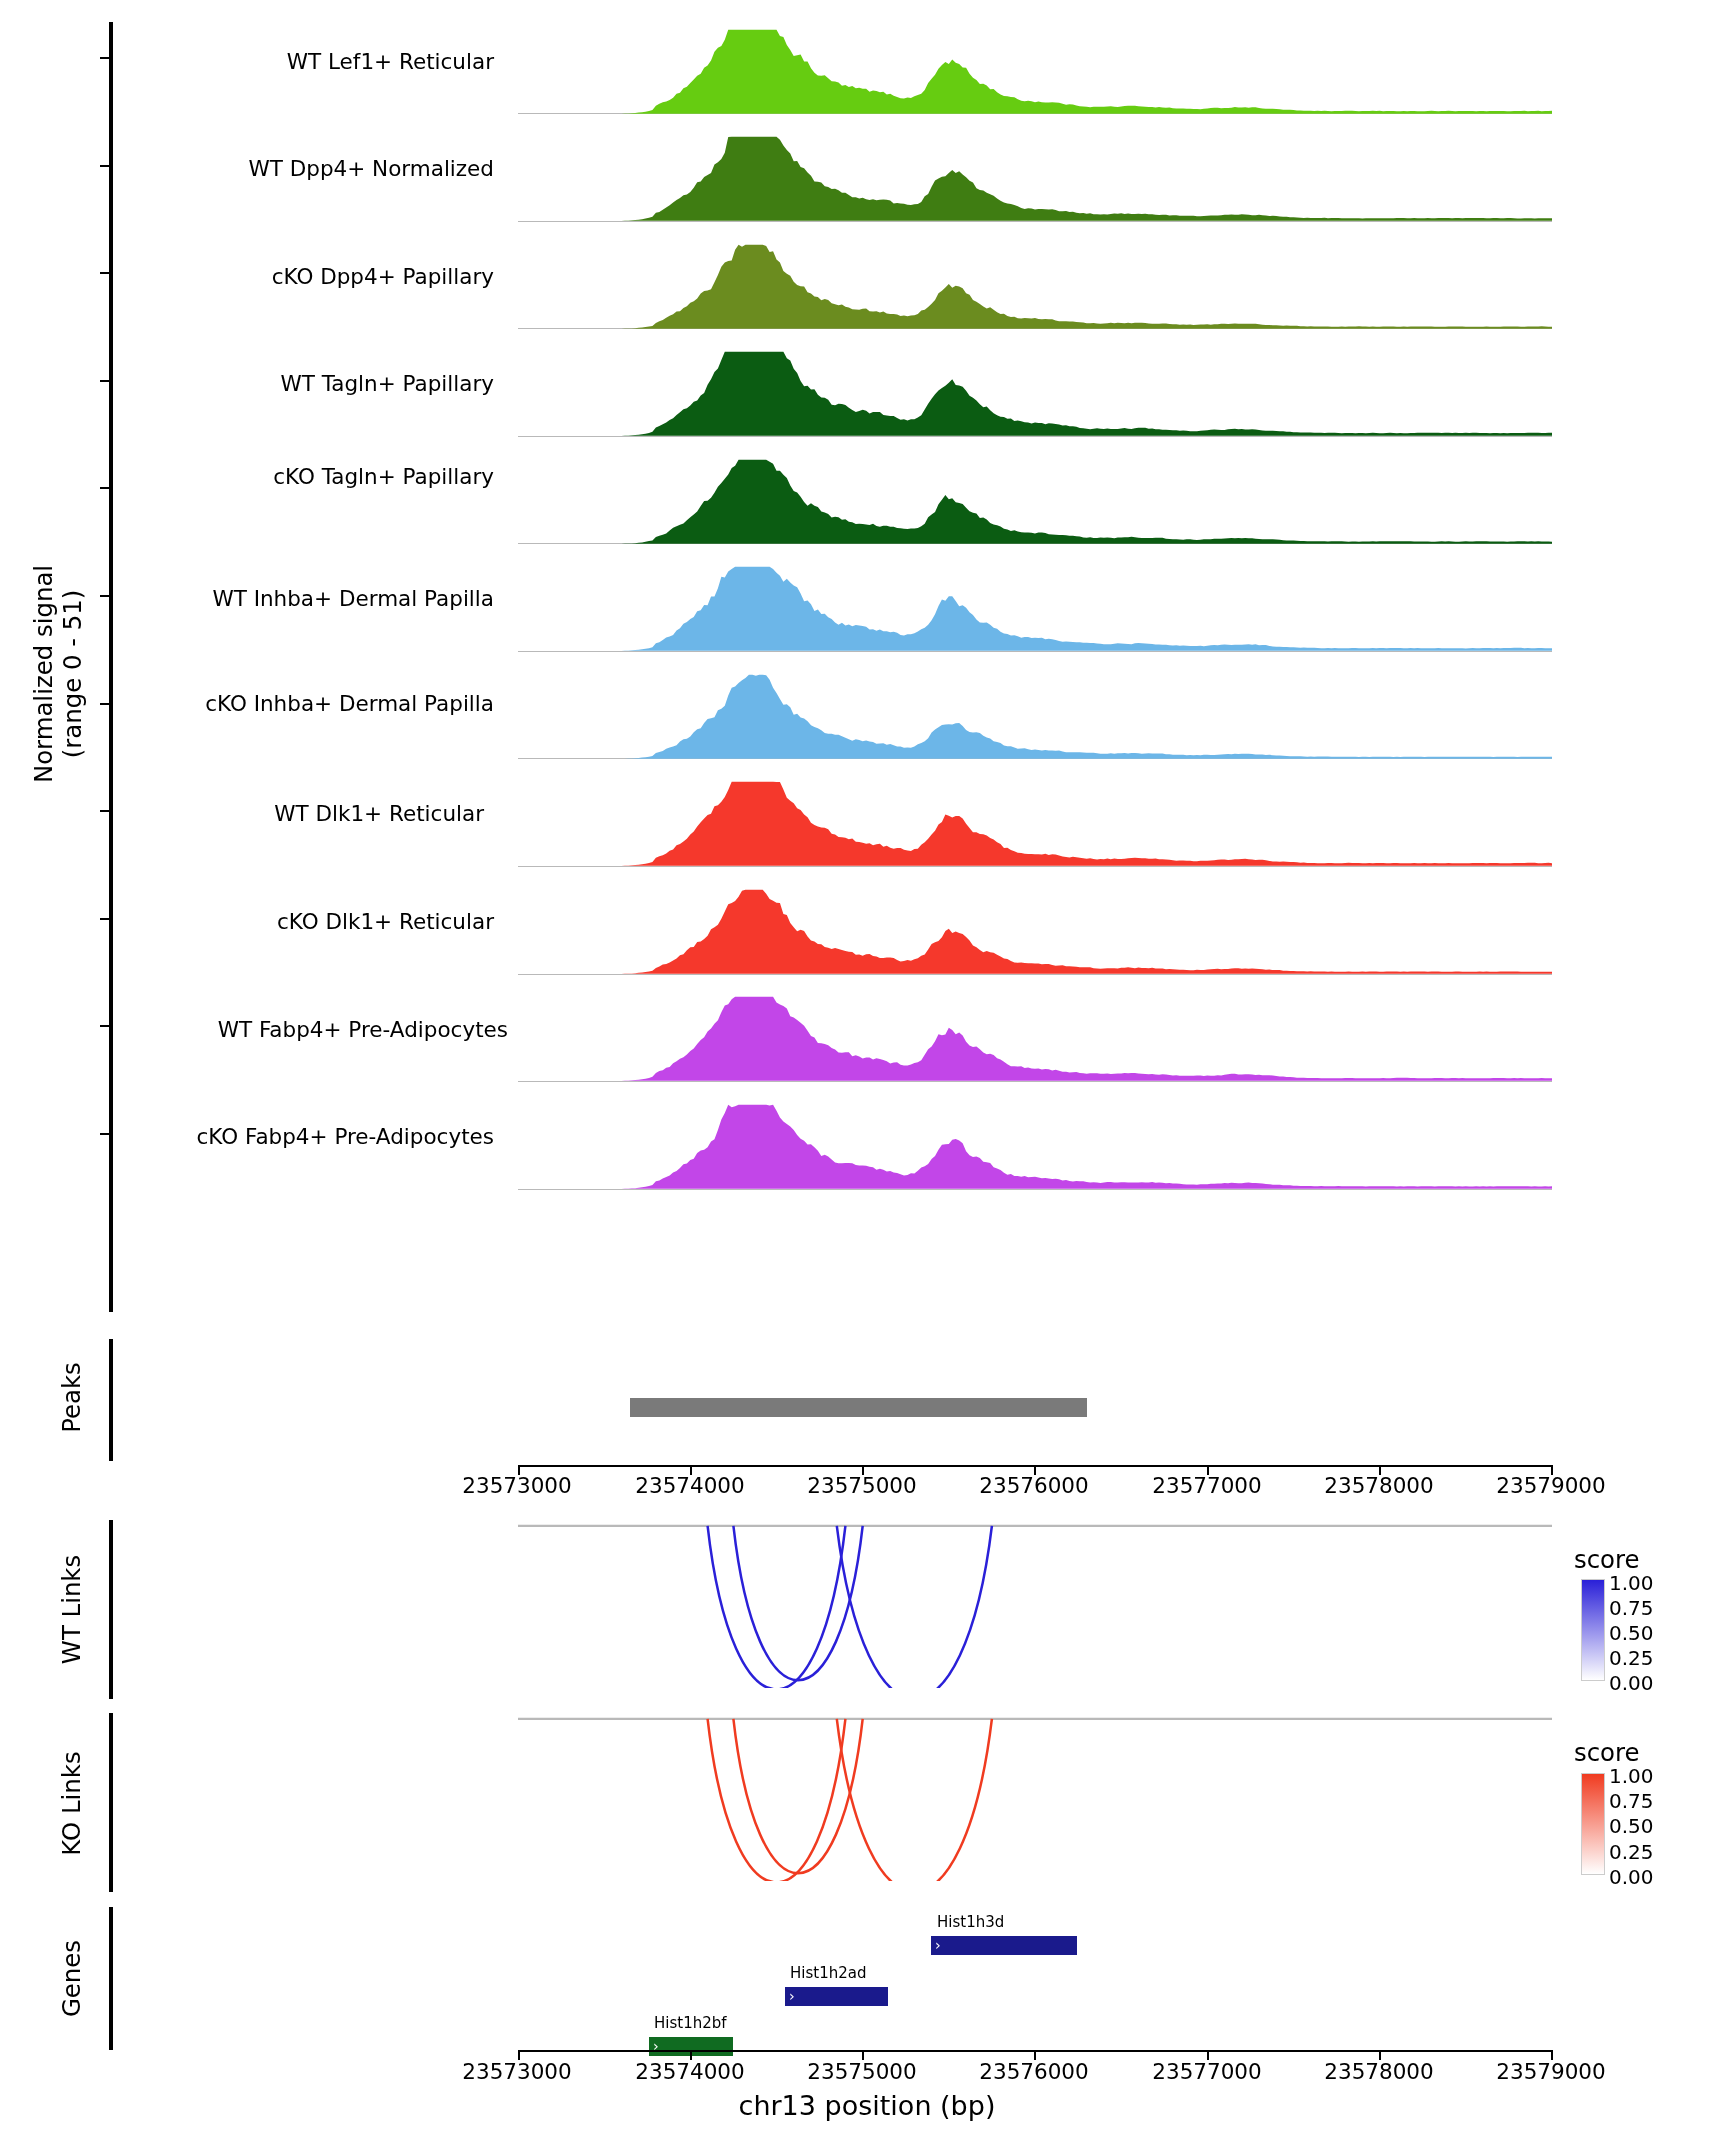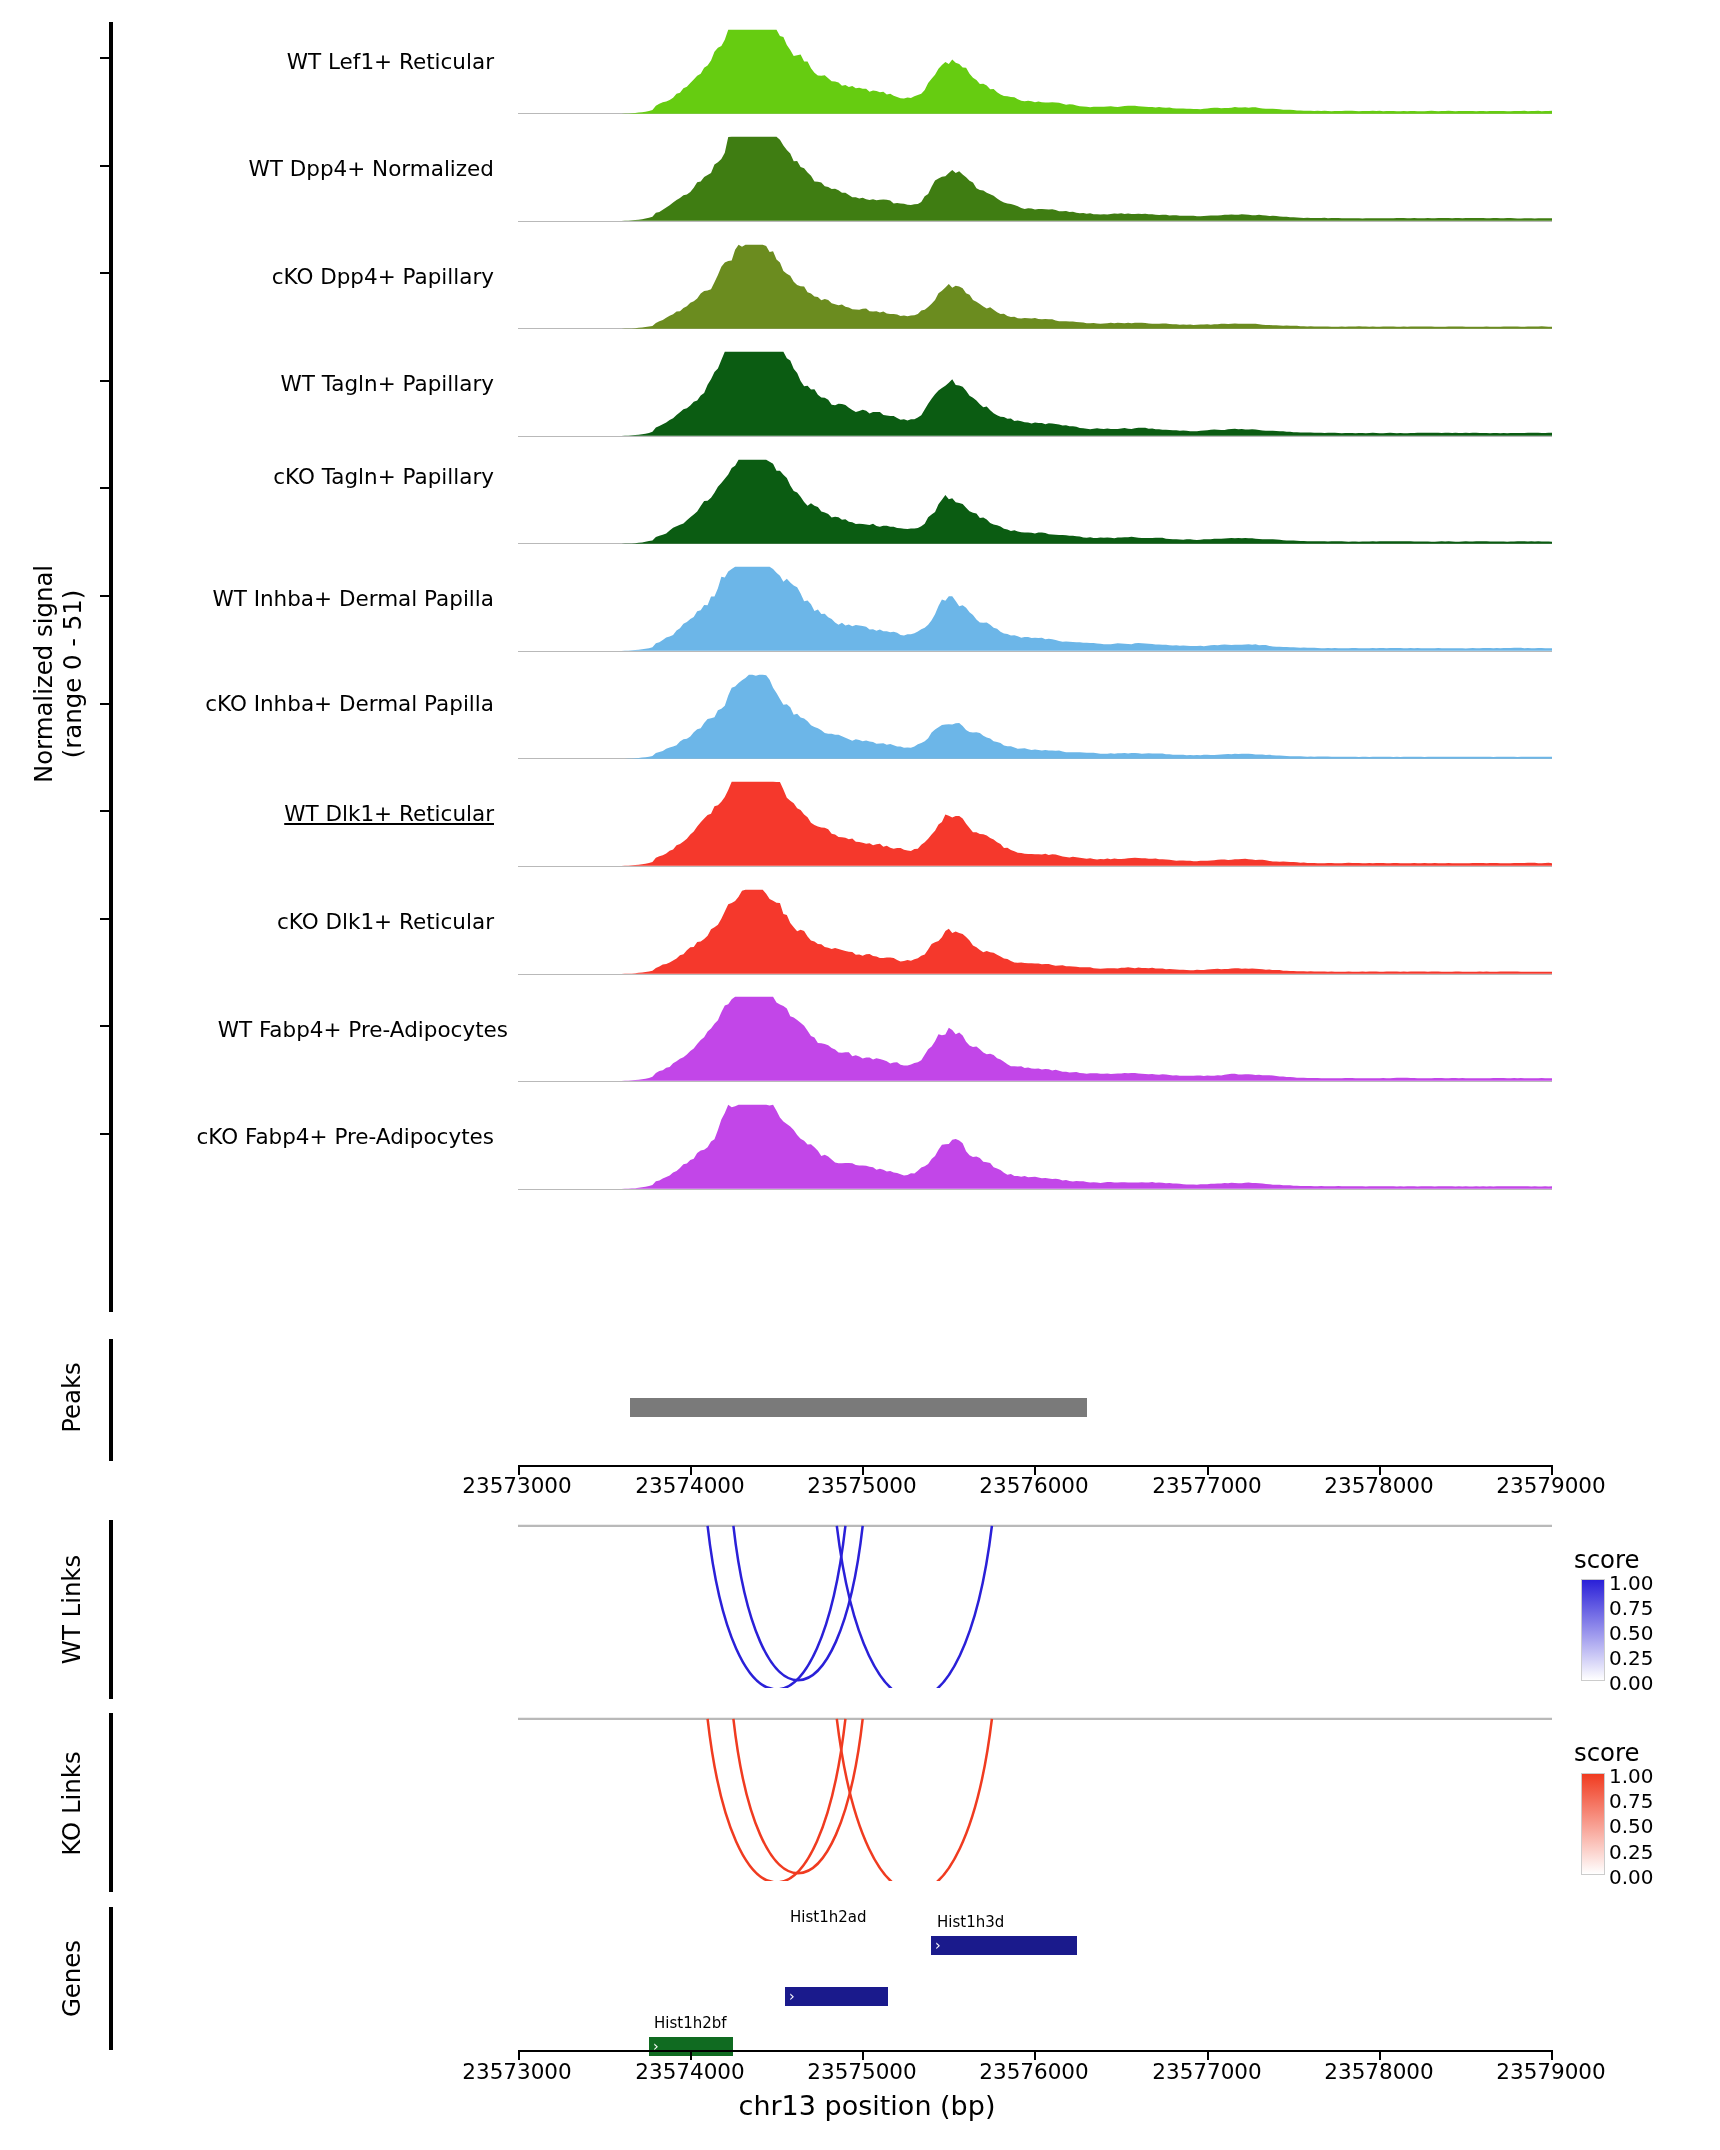--- a/index.html
+++ b/index.html
@@ -119,21 +119,21 @@
       <div class="baseline" style="left: 518px; width: 1034px; top: 651px;"></div>
       <svg class="track-svg" width="1034" height="85" style="left: 518px; top: 566px;" viewBox="0 0 1442 118">
         <path d="M0,118 L0.0,118.0 L4.8,118.0 L9.6,118.0 L14.4,118.0 L19.2,118.0 L24.0,118.0 L28.8,118.0 L33.6,118.0 L38.5,118.0 L43.3,118.0 L48.1,118.0 L52.9,118.0 L57.7,118.0 L62.5,118.0 L67.3,118.0 L72.1,118.0 L76.9,118.0 L81.7,118.0 L86.5,118.0 L91.3,118.0 L96.1,118.0 L100.9,118.0 L105.7,118.0 L110.6,118.0 L115.4,118.0 L120.2,118.0 L125.0,118.0 L129.8,117.9 L134.6,117.9 L139.4,117.9 L144.2,117.8 L149.0,117.7 L153.8,117.5 L158.6,117.2 L163.4,116.9 L168.2,116.4 L173.0,115.7 L177.8,115.1 L182.7,114.3 L187.5,112.9 L192.3,107.4 L197.1,105.9 L201.9,103.0 L206.7,99.4 L211.5,97.9 L216.3,95.8 L221.1,89.6 L225.9,86.5 L230.7,80.4 L235.5,77.9 L240.3,73.7 L245.1,70.8 L249.9,62.8 L254.8,61.4 L259.6,54.2 L264.4,54.3 L269.2,42.3 L274.0,42.4 L278.8,30.9 L283.6,14.6 L288.4,15.8 L293.2,7.4 L298.0,4.0 L302.8,0.8 L307.6,0.8 L312.4,0.8 L317.2,0.8 L322.0,0.8 L326.9,0.8 L331.7,0.8 L336.5,0.8 L341.3,0.8 L346.1,0.8 L350.9,0.8 L355.7,3.8 L360.5,9.2 L365.3,13.4 L370.1,21.6 L374.9,17.6 L379.7,22.8 L384.5,26.8 L389.3,29.3 L394.1,38.1 L399.0,48.8 L403.8,47.7 L408.6,53.1 L413.4,62.4 L418.2,60.3 L423.0,66.7 L427.8,66.2 L432.6,71.1 L437.4,73.7 L442.2,78.4 L447.0,81.7 L451.8,79.0 L456.6,82.6 L461.4,81.2 L466.2,83.7 L471.1,82.0 L475.9,82.6 L480.7,83.3 L485.5,84.6 L490.3,88.2 L495.1,88.0 L499.9,90.0 L504.7,88.4 L509.5,90.8 L514.3,90.7 L519.1,92.0 L523.9,91.5 L528.7,92.8 L533.5,95.9 L538.3,96.6 L543.2,94.8 L548.0,95.0 L552.8,93.4 L557.6,91.2 L562.4,87.8 L567.2,85.9 L572.0,81.6 L576.8,75.4 L581.6,66.9 L586.4,55.4 L591.2,46.4 L596.0,48.2 L600.8,41.8 L605.6,41.8 L610.4,48.5 L615.3,55.8 L620.1,54.4 L624.9,58.1 L629.7,64.2 L634.5,68.0 L639.3,74.2 L644.1,78.5 L648.9,78.9 L653.7,78.4 L658.5,81.7 L663.3,86.0 L668.1,87.1 L672.9,91.5 L677.7,93.9 L682.5,94.5 L687.4,96.6 L692.2,96.3 L697.0,97.7 L701.8,99.9 L706.6,98.9 L711.4,98.9 L716.2,100.2 L721.0,99.7 L725.8,100.0 L730.6,99.8 L735.4,102.0 L740.2,101.3 L745.0,102.0 L749.8,102.8 L754.6,104.4 L759.5,105.5 L764.3,105.1 L769.1,105.3 L773.9,105.6 L778.7,106.1 L783.5,106.2 L788.3,106.8 L793.1,106.7 L797.9,107.0 L802.7,107.1 L807.5,107.7 L812.3,108.3 L817.1,108.7 L821.9,109.0 L826.7,108.9 L831.6,108.2 L836.4,107.5 L841.2,107.8 L846.0,108.2 L850.8,108.6 L855.6,108.7 L860.4,107.4 L865.2,107.2 L870.0,107.4 L874.8,107.7 L879.6,108.2 L884.4,108.5 L889.2,109.2 L894.0,109.2 L898.8,109.6 L903.7,109.6 L908.5,110.2 L913.3,110.7 L918.1,110.3 L922.9,110.9 L927.7,110.6 L932.5,111.0 L937.3,111.4 L942.1,111.2 L946.9,111.4 L951.7,111.0 L956.5,111.5 L961.3,110.8 L966.1,110.3 L970.9,110.0 L975.8,110.3 L980.6,109.4 L985.4,109.3 L990.2,109.6 L995.0,109.8 L999.8,109.5 L1004.6,109.7 L1009.4,109.5 L1014.2,109.2 L1019.0,109.0 L1023.8,109.4 L1028.6,108.9 L1033.4,110.1 L1038.2,109.8 L1043.0,110.0 L1047.9,111.2 L1052.7,111.9 L1057.5,112.2 L1062.3,112.4 L1067.1,112.7 L1071.9,112.8 L1076.7,113.1 L1081.5,113.1 L1086.3,113.3 L1091.1,113.6 L1095.9,113.5 L1100.7,113.8 L1105.5,113.7 L1110.3,113.8 L1115.1,114.2 L1120.0,114.4 L1124.8,114.4 L1129.6,114.2 L1134.4,114.5 L1139.2,114.2 L1144.0,114.4 L1148.8,114.5 L1153.6,114.6 L1158.4,114.4 L1163.2,114.2 L1168.0,114.2 L1172.8,114.3 L1177.6,114.4 L1182.4,114.5 L1187.2,114.5 L1192.1,114.1 L1196.9,114.3 L1201.7,114.0 L1206.5,114.2 L1211.3,114.4 L1216.1,114.1 L1220.9,114.2 L1225.7,114.0 L1230.5,114.2 L1235.3,114.4 L1240.1,114.3 L1244.9,114.2 L1249.7,114.4 L1254.5,114.1 L1259.3,114.4 L1264.2,114.3 L1269.0,114.4 L1273.8,114.3 L1278.6,114.4 L1283.4,114.1 L1288.2,114.4 L1293.0,114.6 L1297.8,114.4 L1302.6,114.3 L1307.4,114.5 L1312.2,114.6 L1317.0,114.6 L1321.8,114.7 L1326.6,114.3 L1331.4,114.2 L1336.3,114.4 L1341.1,114.4 L1345.9,114.1 L1350.7,114.0 L1355.5,114.0 L1360.3,114.4 L1365.1,114.1 L1369.9,114.4 L1374.7,114.2 L1379.5,114.1 L1384.3,114.0 L1389.1,113.9 L1393.9,113.9 L1398.7,113.9 L1403.5,114.4 L1408.4,114.1 L1413.2,114.3 L1418.0,114.3 L1422.8,114.1 L1427.6,114.2 L1432.4,114.3 L1437.2,114.5 L1442.0,114.5 L1442,118 Z" fill="#6cb6e8"></path>
       </svg>
       <div class="track-label" style="left: 143px; width: 351px; top: 691px;">cKO Inhba+ Dermal Papilla</div>
       <div class="minitick" style="left: 100px; top: 703px;"></div>
       <div class="baseline" style="left: 518px; width: 1034px; top: 758px;"></div>
       <svg class="track-svg" width="1034" height="85" style="left: 518px; top: 674px;" viewBox="0 0 1442 118">
         <path d="M0,118 L0.0,118.0 L4.8,118.0 L9.6,118.0 L14.4,118.0 L19.2,118.0 L24.0,118.0 L28.8,118.0 L33.6,118.0 L38.5,118.0 L43.3,118.0 L48.1,118.0 L52.9,118.0 L57.7,118.0 L62.5,118.0 L67.3,118.0 L72.1,118.0 L76.9,118.0 L81.7,118.0 L86.5,118.0 L91.3,118.0 L96.1,118.0 L100.9,118.0 L105.7,118.0 L110.6,118.0 L115.4,118.0 L120.2,118.0 L125.0,118.0 L129.8,118.0 L134.6,117.9 L139.4,117.9 L144.2,117.9 L149.0,117.8 L153.8,117.7 L158.6,117.4 L163.4,117.1 L168.2,116.8 L173.0,116.2 L177.8,115.8 L182.7,115.2 L187.5,114.2 L192.3,110.0 L197.1,108.5 L201.9,107.2 L206.7,104.1 L211.5,102.2 L216.3,100.7 L221.1,99.1 L225.9,94.0 L230.7,90.9 L235.5,90.0 L240.3,87.0 L245.1,80.8 L249.9,76.8 L254.8,75.3 L259.6,68.0 L264.4,62.6 L269.2,61.5 L274.0,60.2 L278.8,50.4 L283.6,48.3 L288.4,44.1 L293.2,29.6 L298.0,18.8 L302.8,17.3 L307.6,12.3 L312.4,8.3 L317.2,5.3 L322.0,0.8 L326.9,0.8 L331.7,2.3 L336.5,0.8 L341.3,0.8 L346.1,1.3 L350.9,7.7 L355.7,18.9 L360.5,26.4 L365.3,34.6 L370.1,42.5 L374.9,42.0 L379.7,46.1 L384.5,56.7 L389.3,55.3 L394.1,60.3 L399.0,61.8 L403.8,65.6 L408.6,71.2 L413.4,73.6 L418.2,75.4 L423.0,78.1 L427.8,82.1 L432.6,83.1 L437.4,82.9 L442.2,84.3 L447.0,84.6 L451.8,86.7 L456.6,88.6 L461.4,90.9 L466.2,92.8 L471.1,90.8 L475.9,91.6 L480.7,93.6 L485.5,92.6 L490.3,93.8 L495.1,94.6 L499.9,96.9 L504.7,96.7 L509.5,96.4 L514.3,98.4 L519.1,97.4 L523.9,99.1 L528.7,100.9 L533.5,100.9 L538.3,102.5 L543.2,102.1 L548.0,102.5 L552.8,100.9 L557.6,97.8 L562.4,96.0 L567.2,93.6 L572.0,89.4 L576.8,81.4 L581.6,77.0 L586.4,74.1 L591.2,70.7 L596.0,70.1 L600.8,69.7 L605.6,70.0 L610.4,68.5 L615.3,68.2 L620.1,72.2 L624.9,78.0 L629.7,80.5 L634.5,81.4 L639.3,80.9 L644.1,81.9 L648.9,85.7 L653.7,88.4 L658.5,89.7 L663.3,93.5 L668.1,94.7 L672.9,95.8 L677.7,99.6 L682.5,100.4 L687.4,100.5 L692.2,102.4 L697.0,103.9 L701.8,103.6 L706.6,103.4 L711.4,104.6 L716.2,105.7 L721.0,104.9 L725.8,105.7 L730.6,106.4 L735.4,105.7 L740.2,106.4 L745.0,106.5 L749.8,106.7 L754.6,106.4 L759.5,107.8 L764.3,108.8 L769.1,108.8 L773.9,108.9 L778.7,108.8 L783.5,108.9 L788.3,109.1 L793.1,109.4 L797.9,109.5 L802.7,109.6 L807.5,110.1 L812.3,110.8 L817.1,111.0 L821.9,110.8 L826.7,110.2 L831.6,110.8 L836.4,110.3 L841.2,110.1 L846.0,110.0 L850.8,110.6 L855.6,109.8 L860.4,110.0 L865.2,110.4 L870.0,110.9 L874.8,110.7 L879.6,110.3 L884.4,110.7 L889.2,110.6 L894.0,110.7 L898.8,110.7 L903.7,111.7 L908.5,111.8 L913.3,112.3 L918.1,112.5 L922.9,112.3 L927.7,112.5 L932.5,112.9 L937.3,112.7 L942.1,112.9 L946.9,112.6 L951.7,112.9 L956.5,112.5 L961.3,112.5 L966.1,112.6 L970.9,112.6 L975.8,112.2 L980.6,111.9 L985.4,111.6 L990.2,111.2 L995.0,111.6 L999.8,111.1 L1004.6,111.4 L1009.4,111.0 L1014.2,111.0 L1019.0,111.1 L1023.8,111.4 L1028.6,111.9 L1033.4,112.1 L1038.2,111.9 L1043.0,112.6 L1047.9,112.5 L1052.7,112.9 L1057.5,113.5 L1062.3,113.4 L1067.1,113.6 L1071.9,114.1 L1076.7,114.5 L1081.5,114.4 L1086.3,114.6 L1091.1,114.6 L1095.9,114.9 L1100.7,115.0 L1105.5,114.8 L1110.3,115.0 L1115.1,114.9 L1120.0,114.9 L1124.8,114.9 L1129.6,114.8 L1134.4,115.0 L1139.2,115.2 L1144.0,115.3 L1148.8,115.0 L1153.6,115.0 L1158.4,115.0 L1163.2,115.1 L1168.0,115.3 L1172.8,115.4 L1177.6,115.3 L1182.4,115.3 L1187.2,115.4 L1192.1,115.2 L1196.9,115.3 L1201.7,115.1 L1206.5,115.1 L1211.3,115.2 L1216.1,115.1 L1220.9,115.4 L1225.7,115.3 L1230.5,115.4 L1235.3,115.1 L1240.1,115.0 L1244.9,115.0 L1249.7,115.0 L1254.5,115.0 L1259.3,115.2 L1264.2,115.4 L1269.0,115.3 L1273.8,115.1 L1278.6,115.2 L1283.4,115.0 L1288.2,115.2 L1293.0,115.0 L1297.8,115.3 L1302.6,115.1 L1307.4,115.1 L1312.2,115.1 L1317.0,115.1 L1321.8,115.1 L1326.6,115.1 L1331.4,115.1 L1336.3,115.3 L1341.1,115.2 L1345.9,115.3 L1350.7,115.1 L1355.5,115.2 L1360.3,115.4 L1365.1,115.1 L1369.9,115.2 L1374.7,115.2 L1379.5,115.2 L1384.3,115.2 L1389.1,115.3 L1393.9,115.4 L1398.7,115.3 L1403.5,115.1 L1408.4,115.1 L1413.2,115.3 L1418.0,115.0 L1422.8,115.3 L1427.6,115.1 L1432.4,115.0 L1437.2,115.2 L1442.0,115.2 L1442,118 Z" fill="#6cb6e8"></path>
       </svg>
-      <div class="track-label" style="left: 143px; width: 351px; top: 801px; text-decoration: underline;">WT Dlk1+ Reticular</div>
+      <div class="track-label" style="left: 133px; width: 351px; top: 801px;">WT Dlk1+ Reticular</div>
       <div class="minitick" style="left: 100px; top: 810px;"></div>
       <div class="baseline" style="left: 518px; width: 1034px; top: 866px;"></div>
       <svg class="track-svg" width="1034" height="85" style="left: 518px; top: 781px;" viewBox="0 0 1442 118">
         <path d="M0,118 L0.0,118.0 L4.8,118.0 L9.6,118.0 L14.4,118.0 L19.2,118.0 L24.0,118.0 L28.8,118.0 L33.6,118.0 L38.5,118.0 L43.3,118.0 L48.1,118.0 L52.9,118.0 L57.7,118.0 L62.5,118.0 L67.3,118.0 L72.1,118.0 L76.9,118.0 L81.7,118.0 L86.5,118.0 L91.3,118.0 L96.1,118.0 L100.9,118.0 L105.7,118.0 L110.6,118.0 L115.4,118.0 L120.2,118.0 L125.0,118.0 L129.8,117.9 L134.6,117.9 L139.4,117.9 L144.2,117.8 L149.0,117.7 L153.8,117.5 L158.6,117.3 L163.4,117.0 L168.2,116.4 L173.0,116.0 L177.8,115.2 L182.7,114.0 L187.5,112.7 L192.3,106.7 L197.1,104.5 L201.9,103.3 L206.7,100.9 L211.5,97.0 L216.3,95.2 L221.1,89.4 L225.9,87.7 L230.7,84.0 L235.5,80.3 L240.3,74.5 L245.1,70.2 L249.9,63.1 L254.8,57.1 L259.6,52.0 L264.4,47.0 L269.2,45.4 L274.0,34.9 L278.8,33.7 L283.6,28.7 L288.4,22.0 L293.2,12.4 L298.0,0.8 L302.8,0.8 L307.6,0.8 L312.4,0.8 L317.2,0.8 L322.0,0.8 L326.9,0.8 L331.7,0.8 L336.5,0.8 L341.3,0.8 L346.1,0.8 L350.9,0.8 L355.7,0.8 L360.5,1.1 L365.3,1.2 L370.1,11.6 L374.9,23.1 L379.7,27.1 L384.5,30.6 L389.3,37.6 L394.1,40.3 L399.0,46.4 L403.8,50.4 L408.6,57.9 L413.4,61.1 L418.2,63.1 L423.0,64.7 L427.8,64.9 L432.6,67.0 L437.4,73.3 L442.2,74.4 L447.0,77.9 L451.8,78.1 L456.6,78.9 L461.4,81.1 L466.2,79.8 L471.1,84.6 L475.9,84.9 L480.7,85.7 L485.5,87.1 L490.3,86.7 L495.1,89.5 L499.9,87.9 L504.7,87.4 L509.5,91.3 L514.3,90.0 L519.1,92.7 L523.9,94.3 L528.7,93.1 L533.5,93.1 L538.3,95.5 L543.2,96.5 L548.0,97.2 L552.8,94.4 L557.6,94.1 L562.4,88.6 L567.2,85.2 L572.0,80.2 L576.8,74.3 L581.6,69.1 L586.4,60.5 L591.2,56.8 L596.0,46.4 L600.8,48.3 L605.6,50.5 L610.4,48.4 L615.3,48.6 L620.1,52.2 L624.9,59.2 L629.7,65.4 L634.5,71.2 L639.3,71.3 L644.1,73.8 L648.9,73.9 L653.7,75.8 L658.5,79.2 L663.3,81.2 L668.1,85.3 L672.9,87.7 L677.7,93.0 L682.5,92.9 L687.4,96.1 L692.2,97.8 L697.0,99.8 L701.8,100.3 L706.6,101.2 L711.4,101.6 L716.2,101.6 L721.0,102.0 L725.8,101.8 L730.6,102.1 L735.4,101.1 L740.2,102.8 L745.0,102.0 L749.8,102.1 L754.6,103.8 L759.5,104.9 L764.3,105.6 L769.1,106.4 L773.9,105.5 L778.7,106.1 L783.5,106.9 L788.3,107.4 L793.1,108.2 L797.9,107.5 L802.7,108.5 L807.5,109.1 L812.3,108.6 L817.1,109.0 L821.9,107.9 L826.7,108.8 L831.6,107.9 L836.4,108.6 L841.2,108.6 L846.0,108.1 L850.8,107.4 L855.6,107.0 L860.4,106.8 L865.2,107.2 L870.0,107.4 L874.8,107.4 L879.6,108.3 L884.4,108.1 L889.2,107.9 L894.0,108.7 L898.8,108.7 L903.7,109.3 L908.5,109.6 L913.3,110.3 L918.1,110.9 L922.9,110.5 L927.7,110.6 L932.5,110.8 L937.3,110.8 L942.1,111.5 L946.9,111.6 L951.7,111.0 L956.5,111.0 L961.3,111.0 L966.1,110.6 L970.9,110.4 L975.8,109.7 L980.6,109.3 L985.4,109.3 L990.2,109.8 L995.0,109.7 L999.8,108.7 L1004.6,108.9 L1009.4,108.5 L1014.2,108.3 L1019.0,109.0 L1023.8,109.3 L1028.6,110.0 L1033.4,109.4 L1038.2,109.6 L1043.0,110.3 L1047.9,111.3 L1052.7,111.9 L1057.5,111.9 L1062.3,112.2 L1067.1,112.0 L1071.9,112.5 L1076.7,112.8 L1081.5,112.8 L1086.3,113.0 L1091.1,113.7 L1095.9,113.5 L1100.7,114.0 L1105.5,114.2 L1110.3,114.1 L1115.1,114.3 L1120.0,114.3 L1124.8,114.4 L1129.6,114.1 L1134.4,114.1 L1139.2,114.5 L1144.0,114.5 L1148.8,114.3 L1153.6,114.2 L1158.4,113.9 L1163.2,114.1 L1168.0,114.1 L1172.8,114.0 L1177.6,114.3 L1182.4,114.4 L1187.2,114.1 L1192.1,114.3 L1196.9,114.2 L1201.7,114.1 L1206.5,114.1 L1211.3,114.4 L1216.1,114.4 L1220.9,114.1 L1225.7,114.0 L1230.5,114.3 L1235.3,114.5 L1240.1,114.5 L1244.9,114.5 L1249.7,114.2 L1254.5,114.5 L1259.3,114.4 L1264.2,114.2 L1269.0,114.3 L1273.8,114.5 L1278.6,114.1 L1283.4,114.3 L1288.2,114.4 L1293.0,114.3 L1297.8,114.1 L1302.6,114.3 L1307.4,114.4 L1312.2,114.6 L1317.0,114.4 L1321.8,114.5 L1326.6,114.3 L1331.4,114.2 L1336.3,114.0 L1341.1,114.0 L1345.9,114.1 L1350.7,114.3 L1355.5,114.1 L1360.3,114.0 L1365.1,114.2 L1369.9,114.4 L1374.7,114.5 L1379.5,114.3 L1384.3,114.3 L1389.1,114.1 L1393.9,114.1 L1398.7,114.1 L1403.5,114.0 L1408.4,113.9 L1413.2,113.9 L1418.0,113.9 L1422.8,114.3 L1427.6,114.4 L1432.4,114.1 L1437.2,113.9 L1442.0,114.4 L1442,118 Z" fill="#f5382c"></path>
       </svg>
       <div class="track-label" style="left: 143px; width: 351px; top: 909px;">cKO Dlk1+ Reticular</div>
       <div class="minitick" style="left: 100px; top: 918px;"></div>
       <div class="baseline" style="left: 518px; width: 1034px; top: 974px;"></div>
       <svg class="track-svg" width="1034" height="85" style="left: 518px; top: 889px;" viewBox="0 0 1442 118">
         <path d="M0,118 L0.0,118.0 L4.8,118.0 L9.6,118.0 L14.4,118.0 L19.2,118.0 L24.0,118.0 L28.8,118.0 L33.6,118.0 L38.5,118.0 L43.3,118.0 L48.1,118.0 L52.9,118.0 L57.7,118.0 L62.5,118.0 L67.3,118.0 L72.1,118.0 L76.9,118.0 L81.7,118.0 L86.5,118.0 L91.3,118.0 L96.1,118.0 L100.9,118.0 L105.7,118.0 L110.6,118.0 L115.4,118.0 L120.2,118.0 L125.0,118.0 L129.8,118.0 L134.6,117.9 L139.4,117.9 L144.2,117.8 L149.0,117.7 L153.8,117.6 L158.6,117.4 L163.4,117.2 L168.2,116.7 L173.0,116.1 L177.8,115.4 L182.7,114.8 L187.5,113.7 L192.3,109.9 L197.1,107.8 L201.9,105.1 L206.7,104.4 L211.5,102.4 L216.3,99.5 L221.1,96.8 L225.9,92.1 L230.7,90.9 L235.5,85.2 L240.3,80.9 L245.1,80.7 L249.9,73.6 L254.8,72.8 L259.6,69.4 L264.4,65.1 L269.2,55.8 L274.0,53.0 L278.8,49.5 L283.6,41.3 L288.4,31.1 L293.2,21.0 L298.0,19.4 L302.8,16.6 L307.6,10.6 L312.4,2.2 L317.2,0.8 L322.0,0.8 L326.9,0.8 L331.7,0.8 L336.5,0.8 L341.3,0.8 L346.1,6.2 L350.9,13.6 L355.7,16.0 L360.5,19.0 L365.3,19.3 L370.1,34.7 L374.9,36.0 L379.7,47.3 L384.5,53.1 L389.3,58.6 L394.1,56.4 L399.0,58.2 L403.8,66.1 L408.6,71.4 L413.4,72.9 L418.2,76.6 L423.0,76.8 L427.8,80.6 L432.6,81.8 L437.4,83.3 L442.2,82.0 L447.0,83.3 L451.8,84.7 L456.6,86.1 L461.4,87.2 L466.2,87.7 L471.1,91.3 L475.9,91.1 L480.7,92.9 L485.5,90.8 L490.3,90.4 L495.1,93.1 L499.9,93.7 L504.7,95.9 L509.5,96.0 L514.3,95.3 L519.1,95.3 L523.9,96.1 L528.7,98.6 L533.5,100.7 L538.3,100.2 L543.2,98.8 L548.0,99.8 L552.8,97.6 L557.6,96.2 L562.4,92.9 L567.2,91.2 L572.0,84.0 L576.8,76.4 L581.6,74.1 L586.4,72.3 L591.2,66.9 L596.0,58.2 L600.8,55.0 L605.6,61.0 L610.4,59.0 L615.3,61.2 L620.1,62.5 L624.9,66.8 L629.7,71.7 L634.5,78.4 L639.3,80.9 L644.1,84.8 L648.9,87.8 L653.7,86.2 L658.5,88.0 L663.3,88.7 L668.1,91.4 L672.9,93.8 L677.7,96.7 L682.5,97.2 L687.4,100.1 L692.2,102.2 L697.0,102.7 L701.8,102.3 L706.6,103.1 L711.4,103.3 L716.2,103.3 L721.0,103.5 L725.8,103.5 L730.6,104.5 L735.4,104.2 L740.2,104.2 L745.0,105.8 L749.8,106.9 L754.6,106.3 L759.5,106.1 L764.3,107.3 L769.1,107.4 L773.9,107.7 L778.7,108.2 L783.5,108.9 L788.3,108.8 L793.1,108.8 L797.9,108.9 L802.7,110.1 L807.5,110.7 L812.3,110.8 L817.1,110.7 L821.9,110.3 L826.7,110.3 L831.6,110.2 L836.4,110.5 L841.2,109.4 L846.0,109.4 L850.8,109.0 L855.6,109.4 L860.4,110.1 L865.2,109.2 L870.0,109.8 L874.8,109.8 L879.6,110.1 L884.4,109.7 L889.2,110.6 L894.0,110.7 L898.8,110.6 L903.7,111.5 L908.5,111.2 L913.3,111.5 L918.1,112.1 L922.9,112.3 L927.7,112.5 L932.5,112.8 L937.3,113.1 L942.1,113.0 L946.9,112.5 L951.7,112.8 L956.5,112.8 L961.3,112.0 L966.1,111.8 L970.9,111.4 L975.8,111.0 L980.6,111.5 L985.4,111.3 L990.2,111.2 L995.0,110.7 L999.8,110.4 L1004.6,110.2 L1009.4,110.9 L1014.2,110.5 L1019.0,111.1 L1023.8,110.7 L1028.6,110.8 L1033.4,111.2 L1038.2,111.6 L1043.0,112.3 L1047.9,112.1 L1052.7,112.8 L1057.5,112.7 L1062.3,112.8 L1067.1,113.6 L1071.9,113.8 L1076.7,114.1 L1081.5,114.0 L1086.3,114.4 L1091.1,114.6 L1095.9,114.6 L1100.7,114.7 L1105.5,114.6 L1110.3,114.7 L1115.1,114.7 L1120.0,114.7 L1124.8,114.7 L1129.6,115.0 L1134.4,114.9 L1139.2,115.0 L1144.0,115.0 L1148.8,115.1 L1153.6,115.0 L1158.4,114.8 L1163.2,115.0 L1168.0,115.1 L1172.8,115.1 L1177.6,114.9 L1182.4,115.1 L1187.2,114.8 L1192.1,114.9 L1196.9,114.8 L1201.7,115.0 L1206.5,115.2 L1211.3,114.9 L1216.1,114.7 L1220.9,114.9 L1225.7,114.9 L1230.5,115.0 L1235.3,114.8 L1240.1,115.0 L1244.9,114.8 L1249.7,114.9 L1254.5,114.8 L1259.3,114.8 L1264.2,114.9 L1269.0,115.1 L1273.8,114.8 L1278.6,114.7 L1283.4,114.9 L1288.2,115.2 L1293.0,115.2 L1297.8,115.0 L1302.6,115.1 L1307.4,114.8 L1312.2,114.9 L1317.0,115.1 L1321.8,115.2 L1326.6,115.0 L1331.4,115.0 L1336.3,115.1 L1341.1,114.8 L1345.9,115.1 L1350.7,114.9 L1355.5,115.1 L1360.3,115.2 L1365.1,115.2 L1369.9,114.9 L1374.7,114.8 L1379.5,114.9 L1384.3,114.8 L1389.1,114.8 L1393.9,114.9 L1398.7,115.1 L1403.5,115.0 L1408.4,115.2 L1413.2,115.0 L1418.0,115.0 L1422.8,115.0 L1427.6,115.1 L1432.4,115.2 L1437.2,115.2 L1442.0,115.2 L1442,118 Z" fill="#f5382c"></path>
@@ -197,21 +197,21 @@
         <path d="M444.6,4 C483.6,325.1 622.0,325.1 660.9,4" fill="none" stroke="#f03b20" stroke-width="3.5"></path>
       </svg>
     </div>
 
   <div class="axis-bar" style="left:109px; top:1907px; height:143px;"></div>
   <div class="ylabel-vertical" style="left:57px; top:2050px; width:143px;">Genes</div>
   <div id="genes-layer">
       <div class="gene-label" style="left: 937px; top: 1913px;">Hist1h3d</div>
       <div class="gene-box" style="left: 931px; width: 146px; top: 1936px; height: 18.6px; background: rgb(26, 26, 140);"></div>
       <div style="position: absolute; left: 935px; top: 1936px; height: 18.6px; line-height: 18.6px; font-size: 14.3px; color: rgb(255, 255, 255);">›</div>
-      <div class="gene-label" style="left: 790px; top: 1908px;">Hist1h2ad</div>
+      <div class="gene-label" style="left: 790px; top: 1964px;">Hist1h2ad</div>
       <div class="gene-box" style="left: 785px; width: 103px; top: 1987px; height: 18.6px; background: rgb(26, 26, 140);"></div>
       <div style="position: absolute; left: 789px; top: 1987px; height: 18.6px; line-height: 18.6px; font-size: 14.3px; color: rgb(255, 255, 255);">›</div>
       <div class="gene-label" style="left: 654px; top: 2014px;">Hist1h2bf</div>
       <div class="gene-box" style="left: 649px; width: 84px; top: 2037px; height: 18.6px; background: rgb(16, 107, 33);"></div>
       <div style="position: absolute; left: 653px; top: 2037px; height: 18.6px; line-height: 18.6px; font-size: 14.3px; color: rgb(255, 255, 255);">›</div>
     </div>
 
   <div id="xaxis-bottom">
       <div class="axis-line" style="left: 518px; width: 1034px; top: 2050px;"></div>
       <div class="tickmark" style="left: 518px; top: 2050px;"></div>

